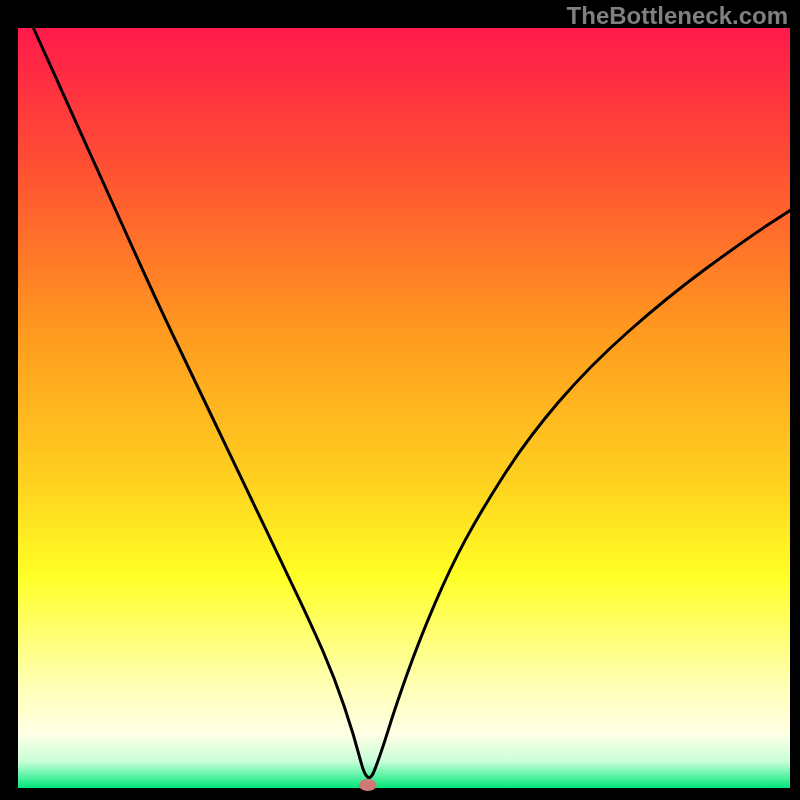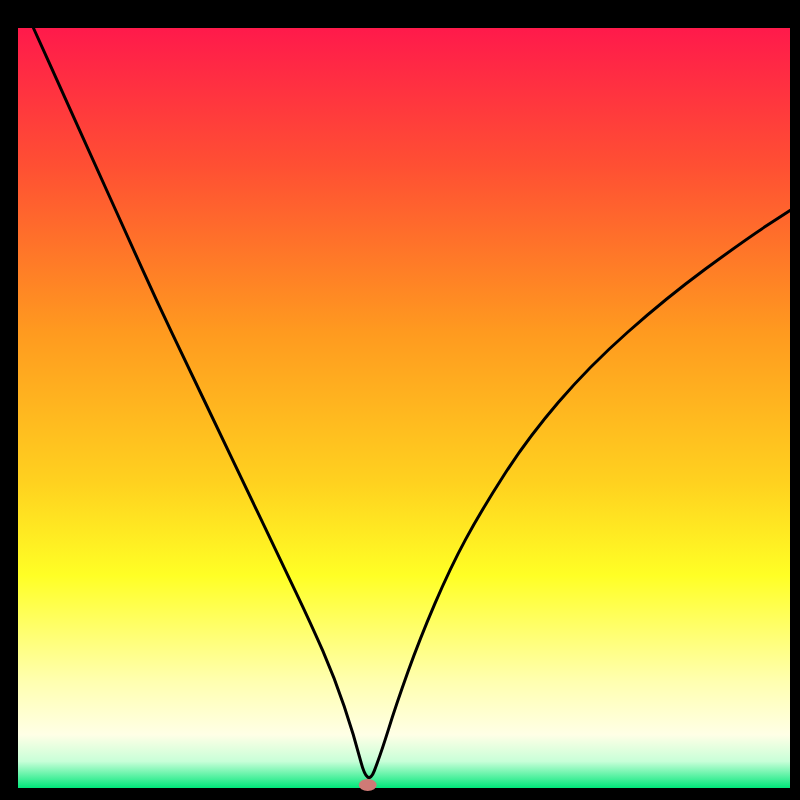--- a/index.html
+++ b/index.html
@@ -23,13 +23,14 @@
           <stop offset="93%" stop-color="#ffffe6"></stop>
           <stop offset="96.5%" stop-color="#c8ffd8"></stop>
           <stop offset="100%" stop-color="#00e77a"></stop>
         </linearGradient>
   </defs>
   <rect id="plot-bg" fill="url(#bg-grad)" x="18" y="28" width="772" height="760"></rect>
   <path id="curve" fill="none" stroke="#000000" stroke-width="3" stroke-linecap="round" d="M 33.44 28 Q 33.44 28 48.879999999999995 62.19999999999999 Q 64.32 96.39999999999998 79.75999999999999 130.60000000000002 Q 95.2 164.80000000000004 110.64000000000001 199.00000000000003 Q 126.08000000000001 233.20000000000002 141.52 267.4 Q 156.96 301.59999999999997 172.4 333.9 Q 187.84 366.2 203.28 398.5 Q 218.72 430.8 234.16 463.1 Q 249.6 495.4 265.04 527.7 Q 280.48 560 295.92 592.3 Q 311.36 624.6 322.94 651.2 Q 334.52 677.8 344.16999999999996 706.3 Q 353.82 734.8 360.768 761.4 Q 367.71599999999995 788 374.27799999999996 770.9 Q 380.84 753.8 388.55999999999995 729.0999999999999 Q 396.28 704.4 407.86 672.0999999999999 Q 419.44 639.8 434.88 603.7 Q 450.32000000000005 567.6 465.76 539.1 Q 481.2 510.6 504.36 474.5 Q 527.52 438.40000000000003 558.4 402.3 Q 589.28 366.2 627.88 332 Q 666.48 297.8 705.0799999999999 269.3 Q 743.68 240.8 766.8399999999999 225.60000000000002 T 790 210.4"></path>
   <ellipse id="marker" cx="367.71599999999995" cy="785" rx="9" ry="6" fill="#cf7a76"></ellipse>
 </svg>
 
+<div class="watermark">TheBottleneck.com</div>
 </div>
 
 </body></html>

